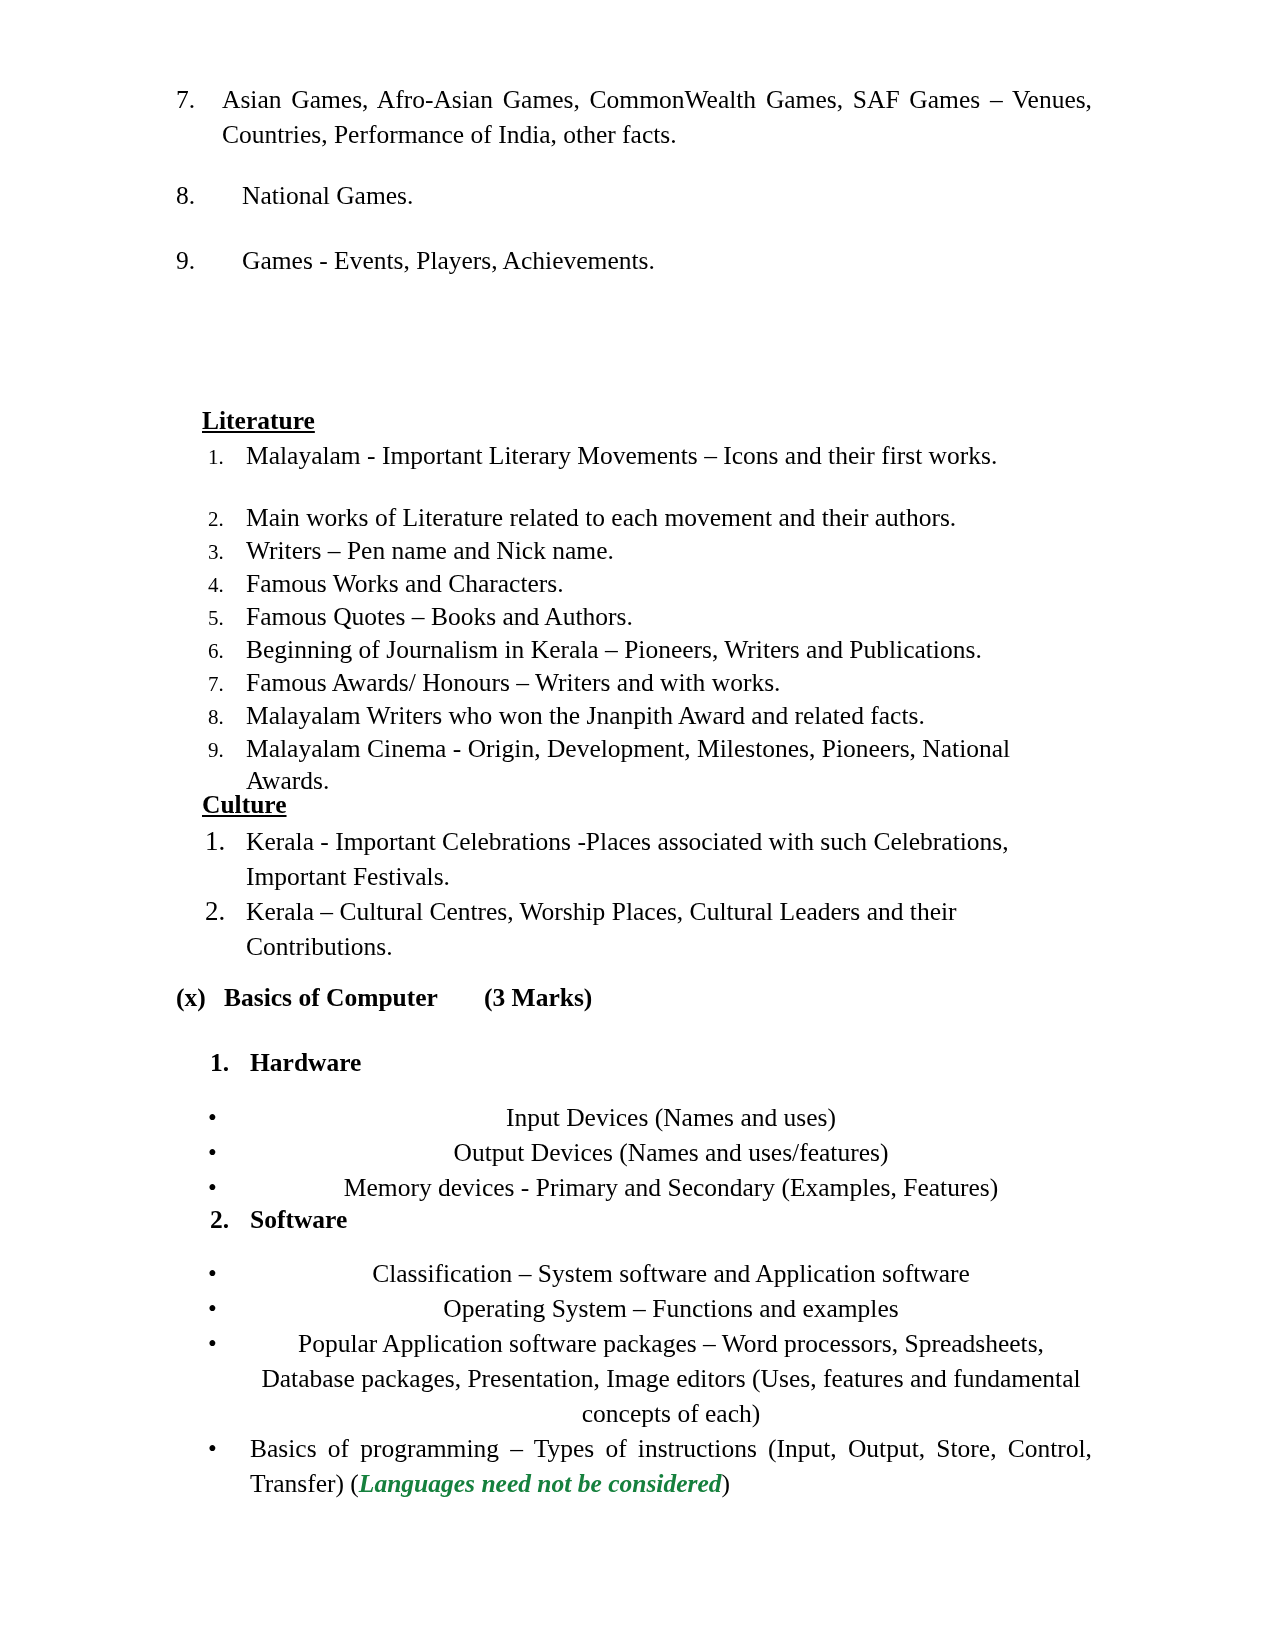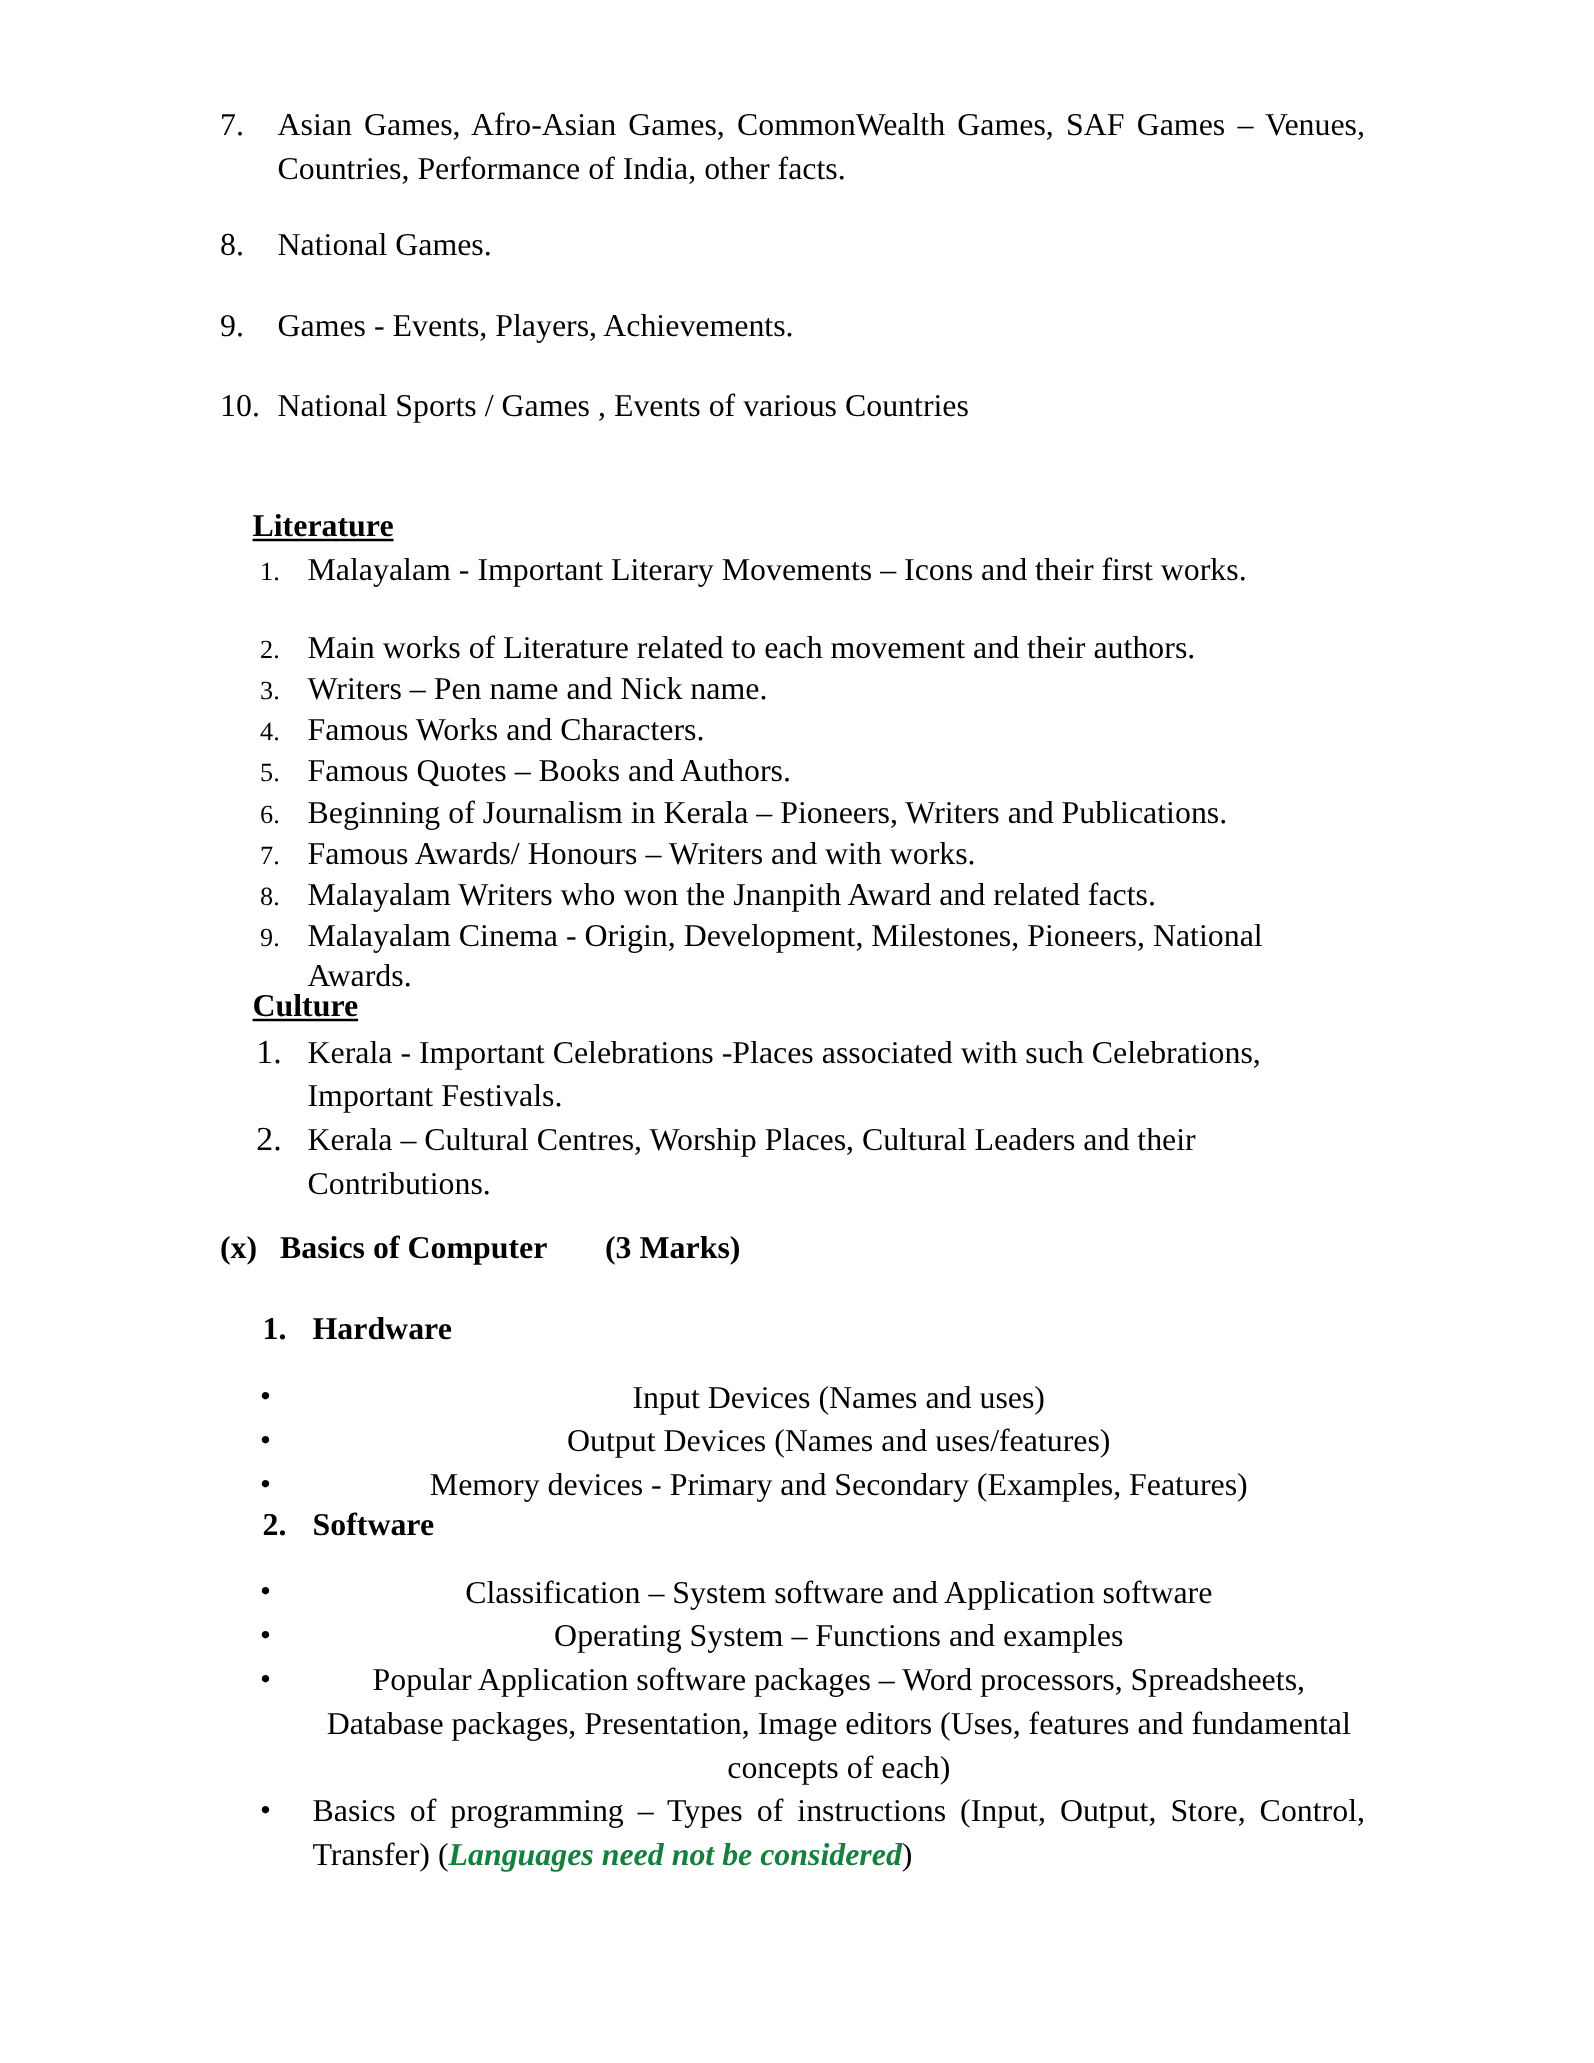--- a/index.html
+++ b/index.html
@@ -38,21 +38,21 @@
   .numlist-top .num {
     width: 46px;
     flex: 0 0 46px;
     text-align: left;
   }
   .numlist-top .txt {
     flex: 1 1 auto;
     text-align: justify;
     text-justify: inter-word;
   }
-  .numlist-top .txt.nojust { text-align: left; }
+  .numlist-top .txt.nojust { text-align: left; margin-left: 20px; }
 
   
   .sec-head {
     position: absolute;
     left: 202px;
     font-size: 25.5px;
     font-weight: bold;
     text-decoration: underline;
     line-height: 30px;
   }
@@ -162,26 +162,20 @@
     </div>
   </div>
 
   <div class="block numlist-top" style="top:243px;">
     <div class="row">
       <div class="num">9.</div>
       <div class="txt nojust">Games - Events, Players, Achievements.</div>
     </div>
   </div>
 
-  <div class="block numlist-top" style="top:307px;">
-    <div class="row">
-      <div class="num">10.</div>
-      <div class="txt nojust">National Sports / Games , Events of various Countries</div>
-    </div>
-  </div>
 
   <div class="sec-head" style="top:406px;">Literature</div>
 
   <div class="block lit-list" style="top:438px;">
     <div class="row">
       <div class="num">1.</div>
       <div class="txt">Malayalam  - Important Literary Movements – Icons and their first works.</div>
     </div>
   </div>
 

